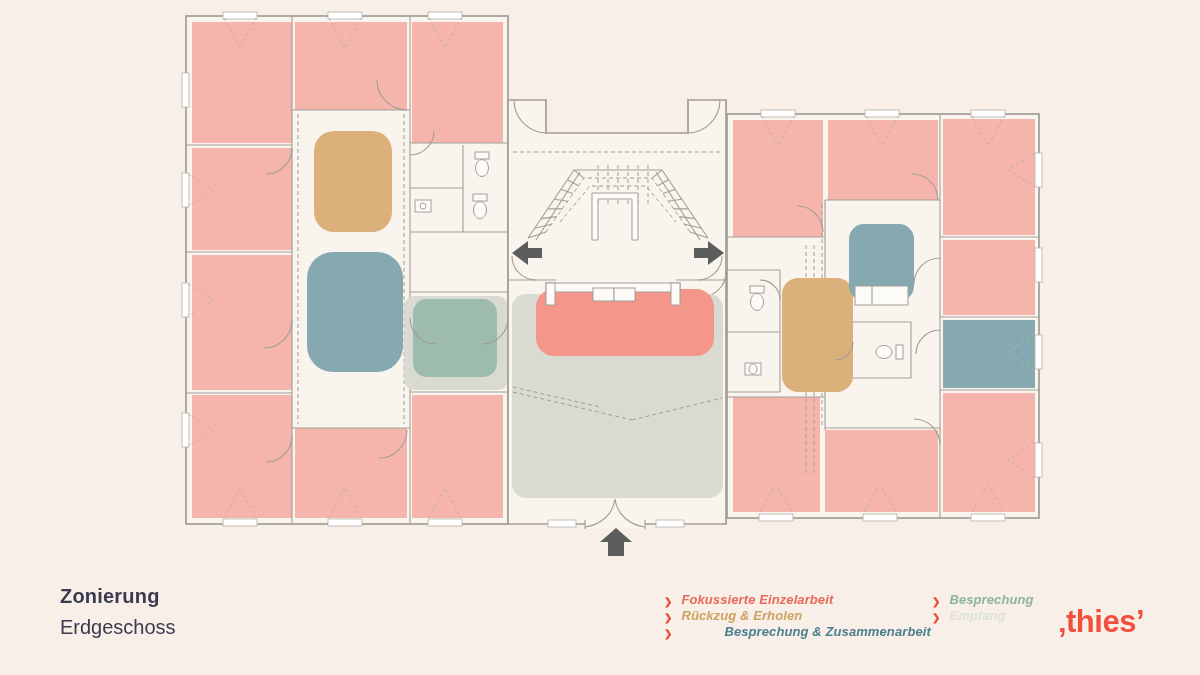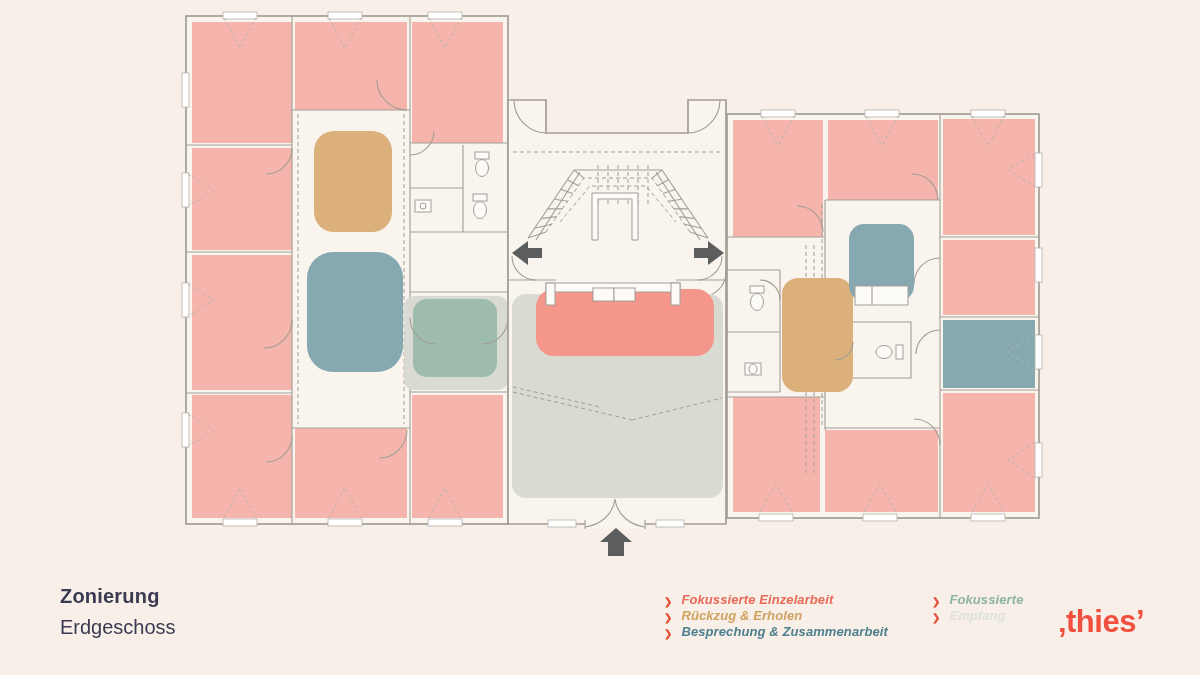--- a/index.html
+++ b/index.html
@@ -193,28 +193,28 @@
     <div class="lg-item">
       <span class="lg-bullet" style="color: rgb(232, 79, 56);">❯</span>
       <span class="lg-label" style="color: rgb(233, 106, 86);">Fokussierte Einzelarbeit</span>
     </div>
     <div class="lg-item">
       <span class="lg-bullet" style="color: rgb(232, 79, 56);">❯</span>
       <span class="lg-label" style="color: rgb(208, 161, 95);">Rückzug &amp; Erholen</span>
     </div>
     <div class="lg-item">
       <span class="lg-bullet" style="color: rgb(232, 79, 56);">❯</span>
-      <span class="lg-label" style="color: rgb(77, 127, 141);">Besprechung &amp; Zusammenarbeit</span>
+      <span class="lg-label" style="color: rgb(77, 127, 141); margin-left: 43px;">Besprechung &amp; Zusammenarbeit</span>
     </div>
   </div>
 
   <div class="legend legend-2">
     <div class="lg-item">
       <span class="lg-bullet" style="color: rgb(232, 79, 56);">❯</span>
-      <span class="lg-label" style="color: rgb(143, 179, 164);">Fokussierte</span>
+      <span class="lg-label" style="color: rgb(143, 179, 164);">Besprechung</span>
     </div>
     <div class="lg-item">
       <span class="lg-bullet" style="color: rgb(232, 79, 56);">❯</span>
       <span class="lg-label" style="color: rgb(223, 226, 218); text-align: right;">Empfang</span>
     </div>
   </div>
 
   <div class="logo">
     <span class="mark">‚</span><span>thies</span><span class="mark">’</span>
   </div>

